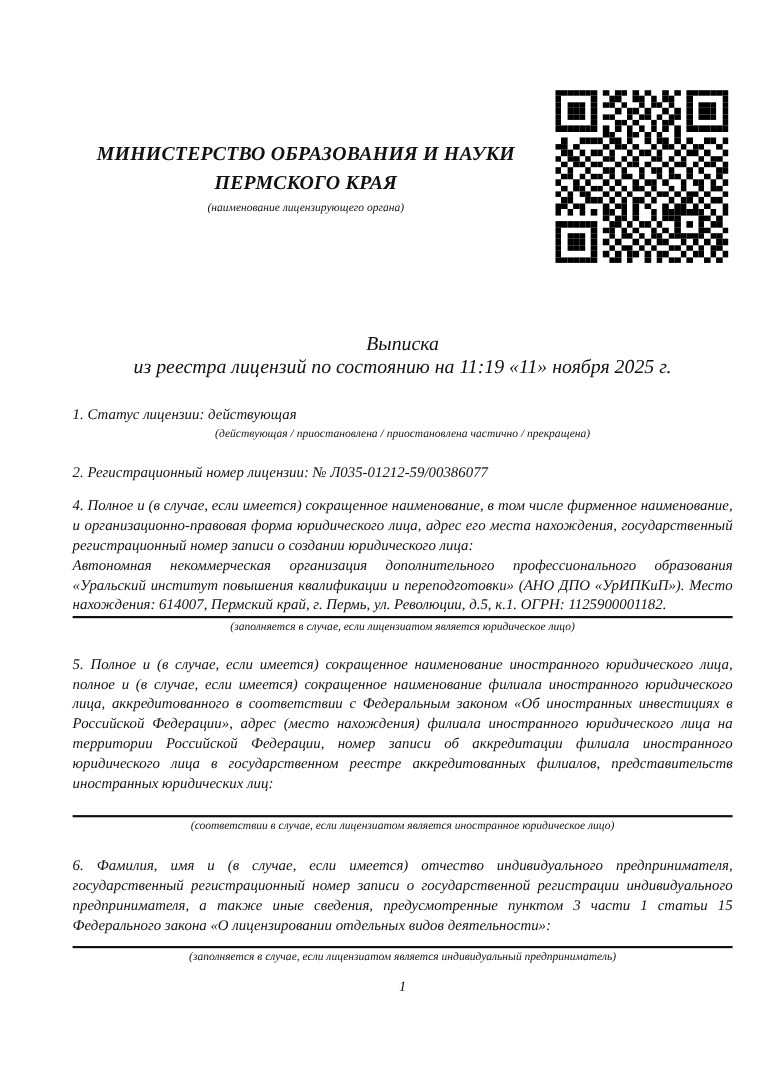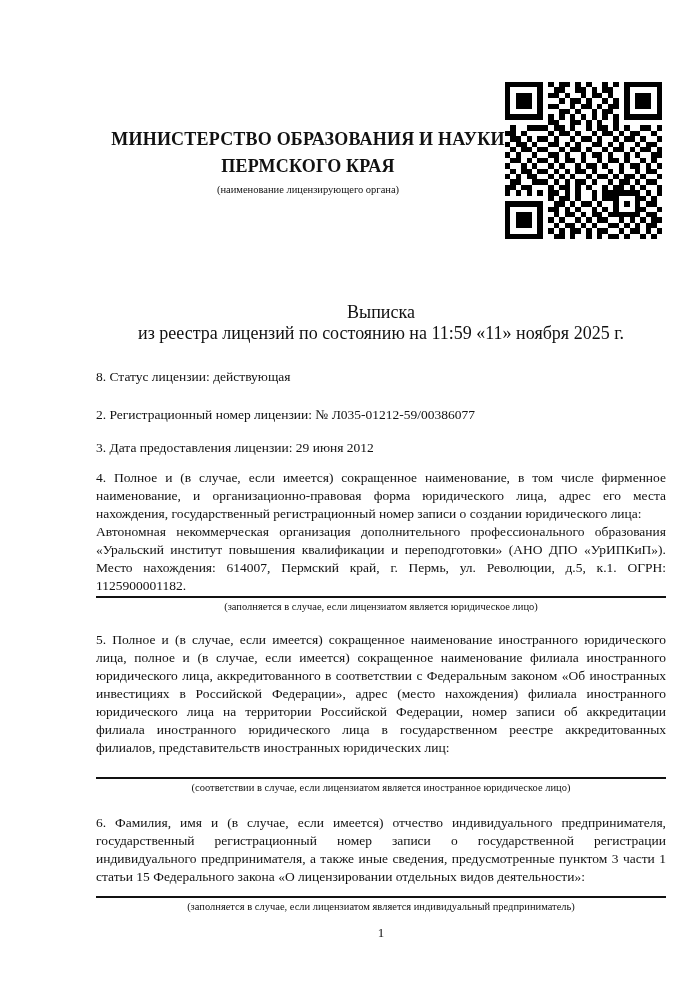--- a/index.html
+++ b/index.html
@@ -6,21 +6,21 @@
   .page {
     position: relative;
     width: 700px;
     height: 989px;
     margin: 0 auto;
     background: #ffffff;
     font-family: "Liberation Serif", serif;
     color: #111111;
     overflow: hidden;
   }
-  .content { margin: 0 34px 0 96px; }
+  .content { margin: 0 34px 0 66px; font-style: italic; }
 
   
   .authority {
     margin-top: 126px;
     width: 424px;
     text-align: center;
     font-weight: bold;
     font-size: 18px;
     line-height: 27px;
     letter-spacing: 0.2px;
@@ -926,28 +926,28 @@
   <div class="content">
 
     <div class="authority">
       <div>МИНИСТЕРСТВО ОБРАЗОВАНИЯ И НАУКИ</div>
       <div>ПЕРМСКОГО КРАЯ</div>
     </div>
     <div class="authority-caption">(наименование лицензирующего органа)</div>
 
     <div class="doc-title">
       <div>Выписка</div>
-      <div>из реестра лицензий по состоянию на 11:59 «11» ноября 2025 г.</div>
+      <div>из реестра лицензий по состоянию на 11:19 «11» ноября 2025 г.</div>
     </div>
 
-    <p class="i1">8. Статус лицензии: действующая</p>
+    <p class="i1">1. Статус лицензии: действующая</p>
+    <p class="caption c1">(действующая / приостановлена / приостановлена частично / прекращена)</p>
 
     <p class="i2">2. Регистрационный номер лицензии: № Л035-01212-59/00386077</p>
 
-    <p class="i3">3. Дата предоставления лицензии: 29 июня 2012</p>
 
     <p class="just i4">4. Полное и (в случае, если имеется) сокращенное наименование, в том числе фирменное наименование, и организационно-правовая форма юридического лица, адрес его места нахождения, государственный регистрационный номер записи о создании юридического лица:</p>
     <p class="just">Автономная некоммерческая организация дополнительного профессионального образования «Уральский институт повышения квалификации и переподготовки» (АНО ДПО «УрИПКиП»). Место нахождения: 614007, Пермский край, г. Пермь, ул. Революции, д.5, к.1. ОГРН: 1125900001182.</p>
     <div class="rule r4"></div>
     <p class="caption c4">(заполняется в случае, если лицензиатом является юридическое лицо)</p>
 
     <p class="just i5">5. Полное и (в случае, если имеется) сокращенное наименование иностранного юридического лица, полное и (в случае, если имеется) сокращенное наименование филиала иностранного юридического лица, аккредитованного в соответствии с Федеральным законом «Об иностранных инвестициях в Российской Федерации», адрес (место нахождения) филиала иностранного юридического лица на территории Российской Федерации, номер записи об аккредитации филиала иностранного юридического лица в государственном реестре аккредитованных филиалов, представительств иностранных юридических лиц:</p>
     <div class="rule r5"></div>
     <p class="caption c5">(соответствии в случае, если лицензиатом является иностранное юридическое лицо)</p>
 

